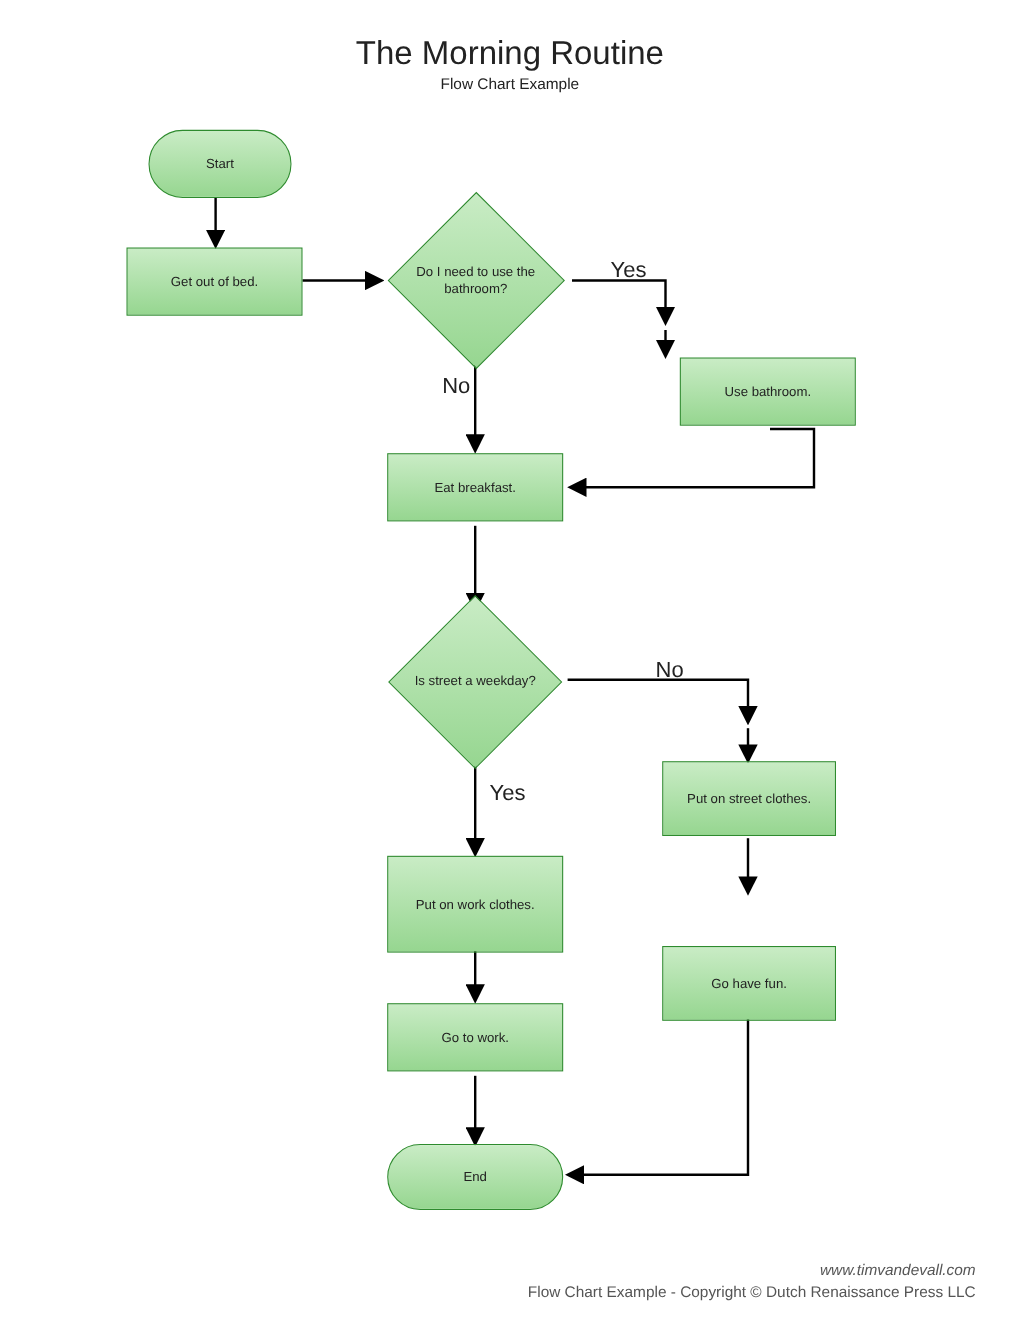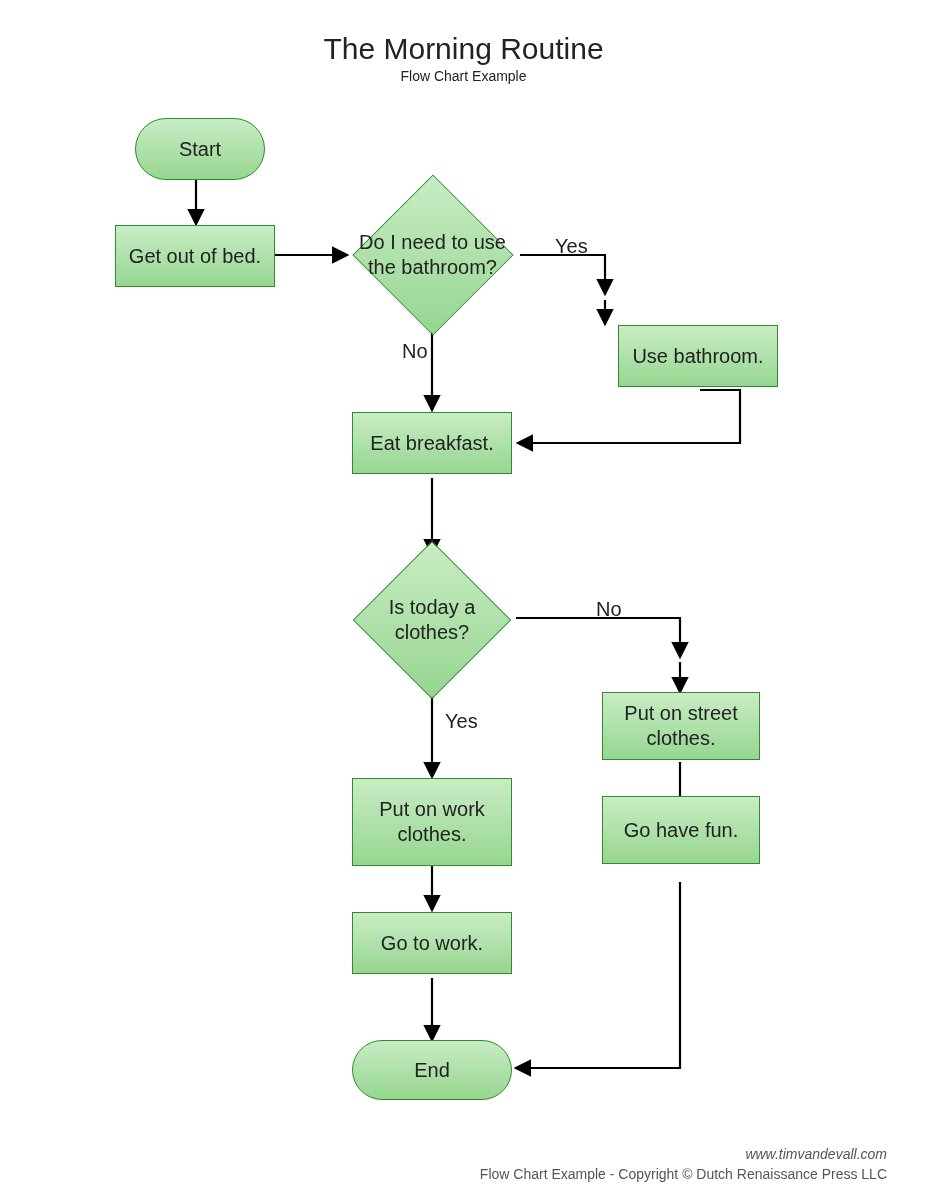--- a/index.html
+++ b/index.html
@@ -31,21 +31,21 @@
   }
 
   
   .node {
     position: absolute;
     box-sizing: border-box;
     display: flex;
     align-items: center;
     justify-content: center;
     text-align: center;
-    font-size: 20px;
+    font-size: 12px;
     line-height: 1.25;
     padding: 6px 10px;
     color: #222;
   }
   .process {
     border: 1.5px solid #2e8b2e;
     background: linear-gradient(to bottom, #c9ecc5, #96d690);
   }
   .terminator {
     border: 1.5px solid #2e8b2e;
@@ -164,28 +164,28 @@
   <div class="node process" style="left:618px; top:325px; width:160px; height:62px;">
     <span>Use bathroom.</span>
   </div>
 
   <div class="node process" style="left:352px; top:412px; width:160px; height:62px;">
     <span>Eat breakfast.</span>
   </div>
 
   <div class="node decision" style="left:348px; top:552px; width:168px; height:135px;">
     <div class="diamond" style="width:110px; height:110px;"></div>
-    <span class="label">Is today a clothes?</span>
+    <span class="label">Is street a weekday?</span>
   </div>
 
   <div class="node process" style="left:602px; top:692px; width:158px; height:68px;">
     <span>Put on street clothes.</span>
   </div>
 
-  <div class="node process" style="left:602px; top:796px; width:158px; height:68px;">
+  <div class="node process" style="left:602px; top:860px; width:158px; height:68px;">
     <span>Go have fun.</span>
   </div>
 
   <div class="node process" style="left:352px; top:778px; width:160px; height:88px;">
     <span>Put on work clothes.</span>
   </div>
 
   <div class="node process" style="left:352px; top:912px; width:160px; height:62px;">
     <span>Go to work.</span>
   </div>

